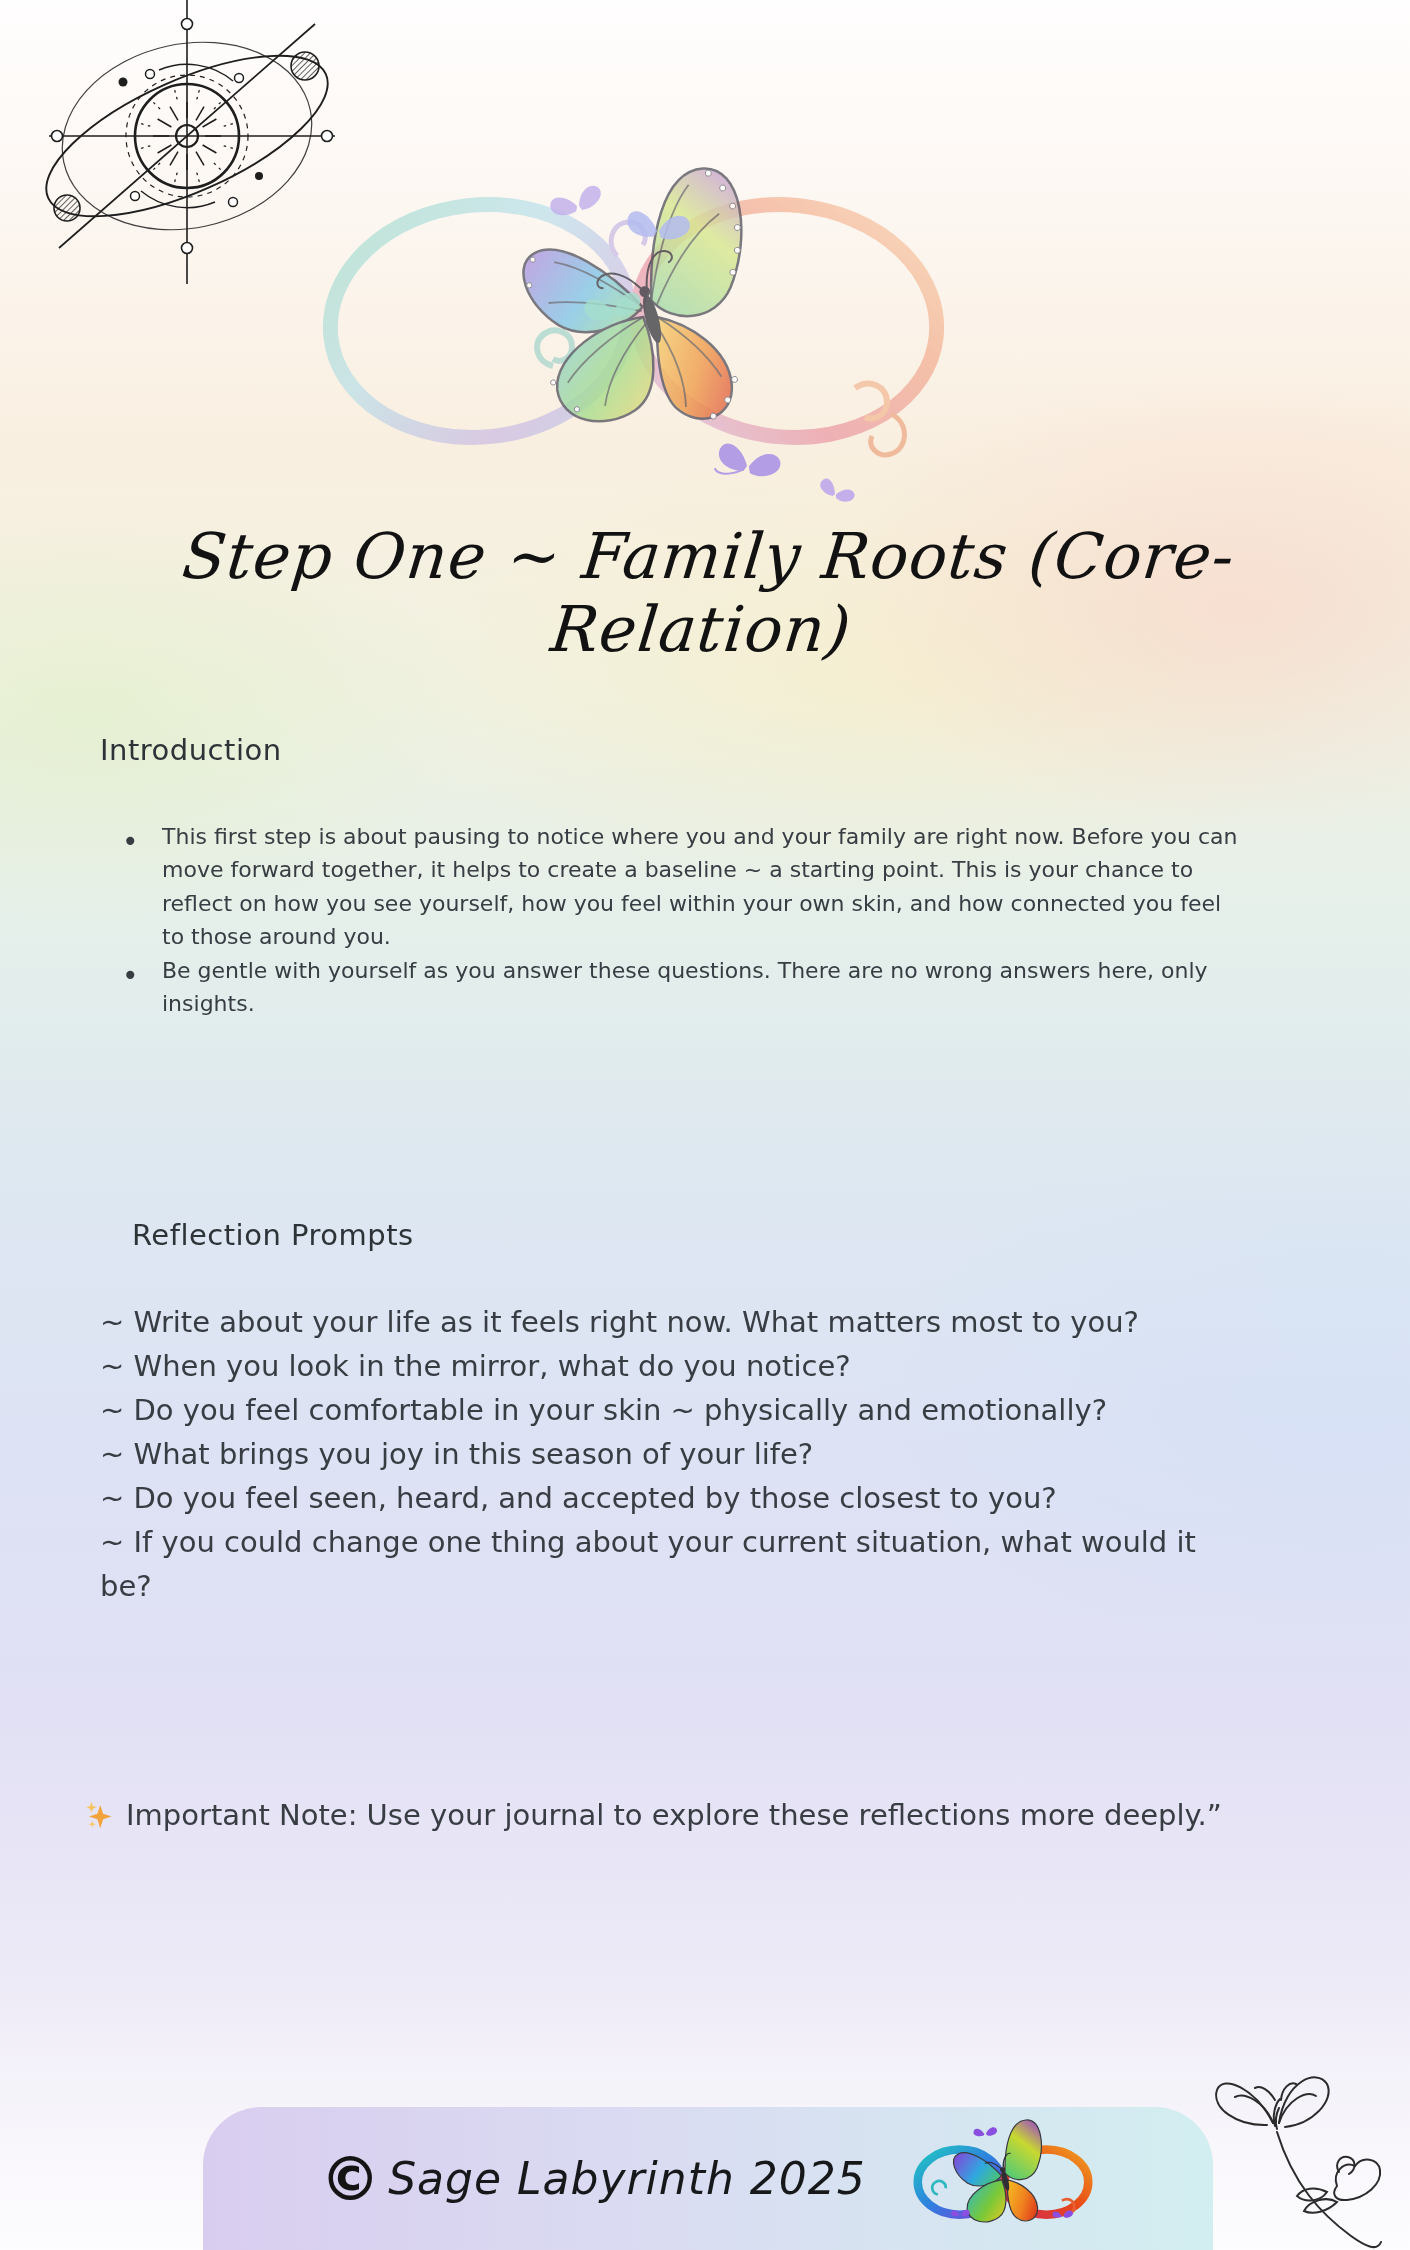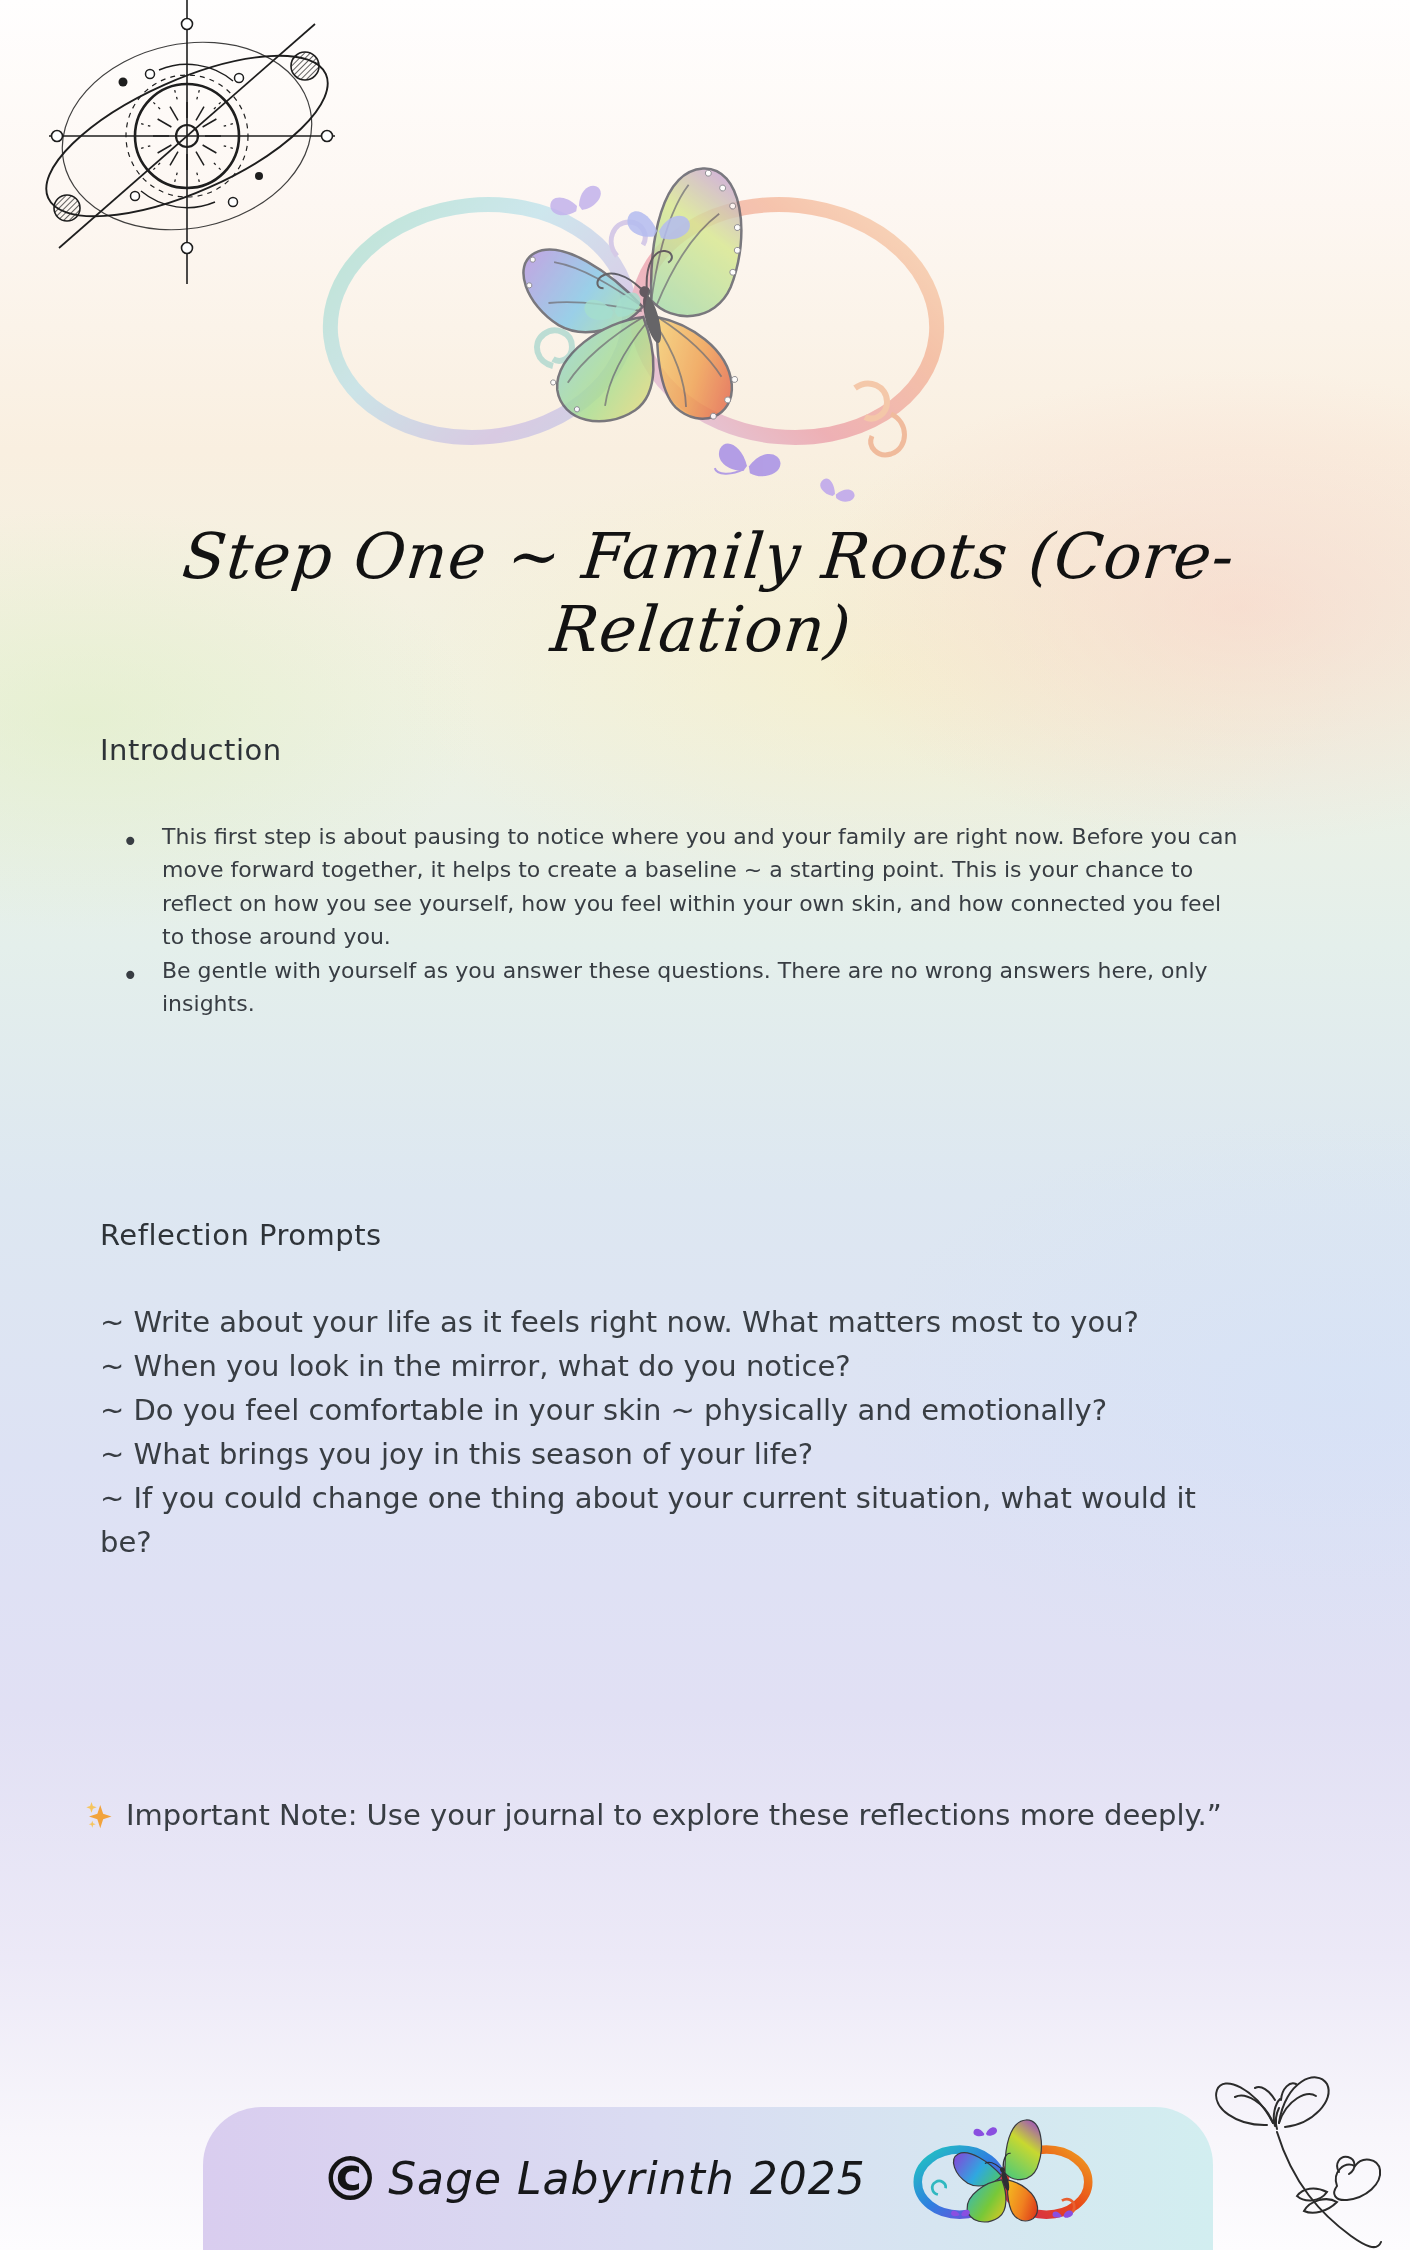--- a/index.html
+++ b/index.html
@@ -19,21 +19,21 @@
     position:absolute;left:0;right:0;top:520px;text-align:center;
     font-family:"DejaVu Serif",serif;font-style:italic;font-weight:500;
     font-size:63px;line-height:1.16;color:#121212;letter-spacing:1px;
     transform:skewX(-6deg);
   }
   
   .heading{
     position:absolute;left:100px;font-size:29px;color:#2e3338;letter-spacing:.5px;
   }
   #intro-heading{top:733px;}
-  #prompts-heading{top:1218px;}
+  #prompts-heading{top:1218px;margin-left:32px;}
   .bullets{
     position:absolute;left:100px;top:820px;width:1150px;margin:0;padding:0;list-style:none;
     font-size:22px;line-height:1.52;color:#383d43;
   }
   .bullets li{position:relative;padding-left:62px;margin:0;}
   .bullets li::before{content:"•";position:absolute;left:22px;top:1px;font-size:28px;color:#383d43;}
   .prompts{
     position:absolute;left:100px;top:1300px;width:1145px;
     font-size:29px;line-height:1.52;color:#383d43;
   }
@@ -236,20 +236,21 @@
     <li>This first step is about pausing to notice where you and your family are right now. Before you can move forward together, it helps to create a baseline ~ a starting point. This is your chance to reflect on how you see yourself, how you feel within your own skin, and how connected you feel to those around you.</li>
     <li>Be gentle with yourself as you answer these questions. There are no wrong answers here, only insights.</li>
   </ul>
 
   <div class="heading" id="prompts-heading">Reflection Prompts</div>
   <div class="prompts">
     <p>~ Write about your life as it feels right now. What matters most to you?</p>
     <p>~ When you look in the mirror, what do you notice?</p>
     <p>~ Do you feel comfortable in your skin ~ physically and emotionally?</p>
     <p>~ What brings you joy in this season of your life?</p>
+    <p>~ Do you feel seen, heard, and accepted by those closest to you?</p>
     <p>~ If you could change one thing about your current situation, what would it be?</p>
   </div>
 
   <p class="note"><svg width="30" height="30" viewBox="0 0 24 24">
       <path class="spark-main" d="M13,4 L15.3,11 L22,13.2 L15.3,15.4 L13,22.5 L10.7,15.4 L4,13.2 L10.7,11 Z"></path>
       <path class="spark-small" d="M6,1.5 L7.1,4.7 L10.2,5.8 L7.1,6.9 L6,10.1 L4.9,6.9 L1.8,5.8 L4.9,4.7 Z"></path>
       <path class="spark-small" d="M6.6,16.5 L7.3,18.6 L9.4,19.3 L7.3,20 L6.6,22.1 L5.9,20 L3.8,19.3 L5.9,18.6 Z"></path>
     </svg><span>Important Note: Use your journal to explore these reflections more deeply.”</span></p>
 
   <div class="footer">

